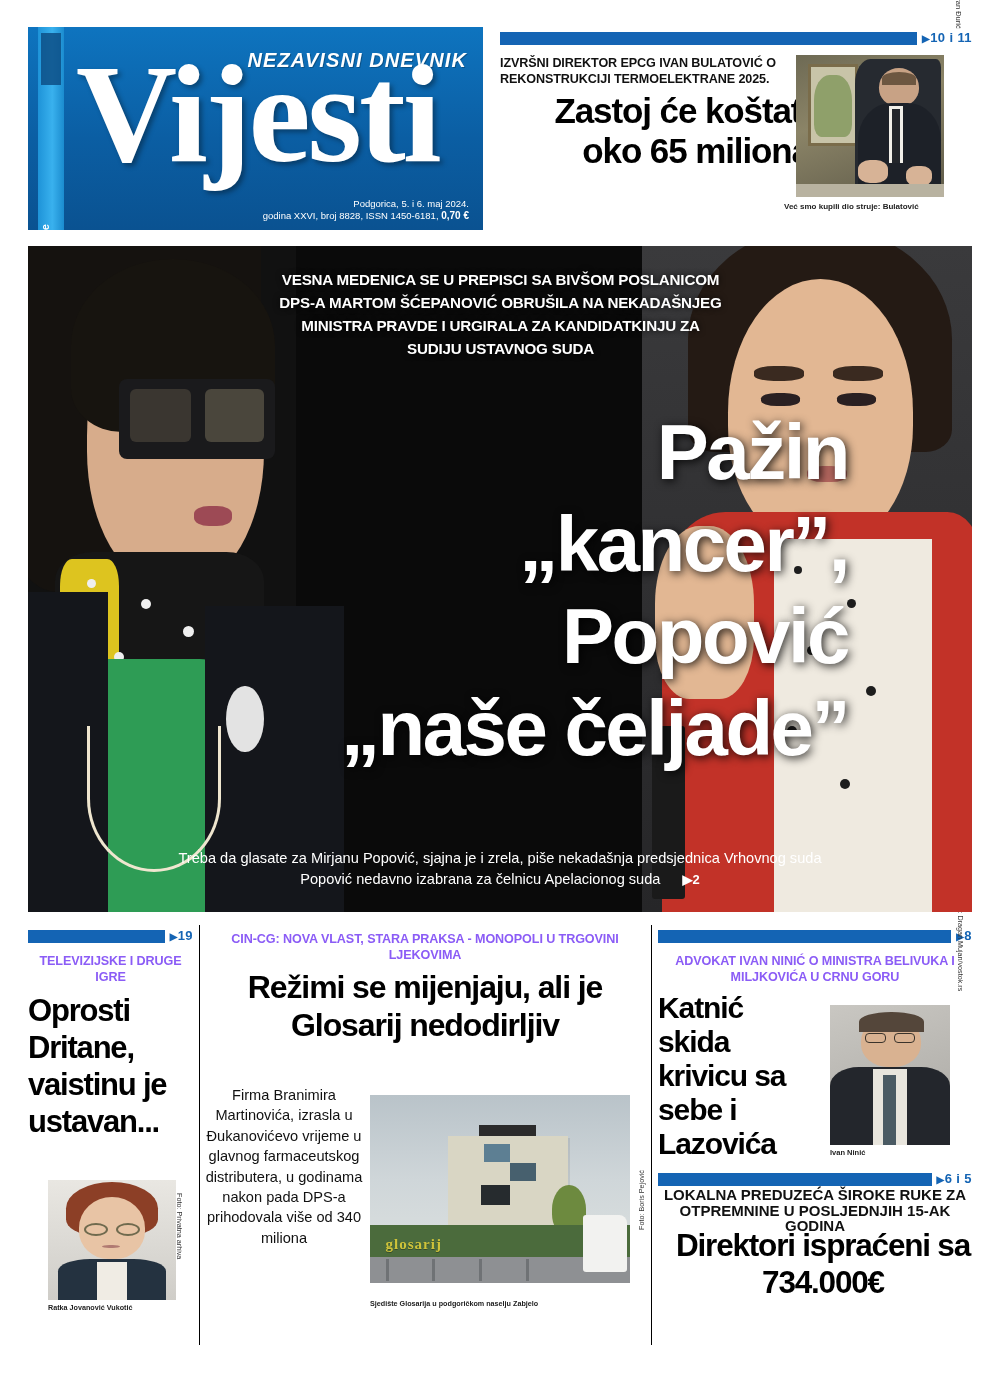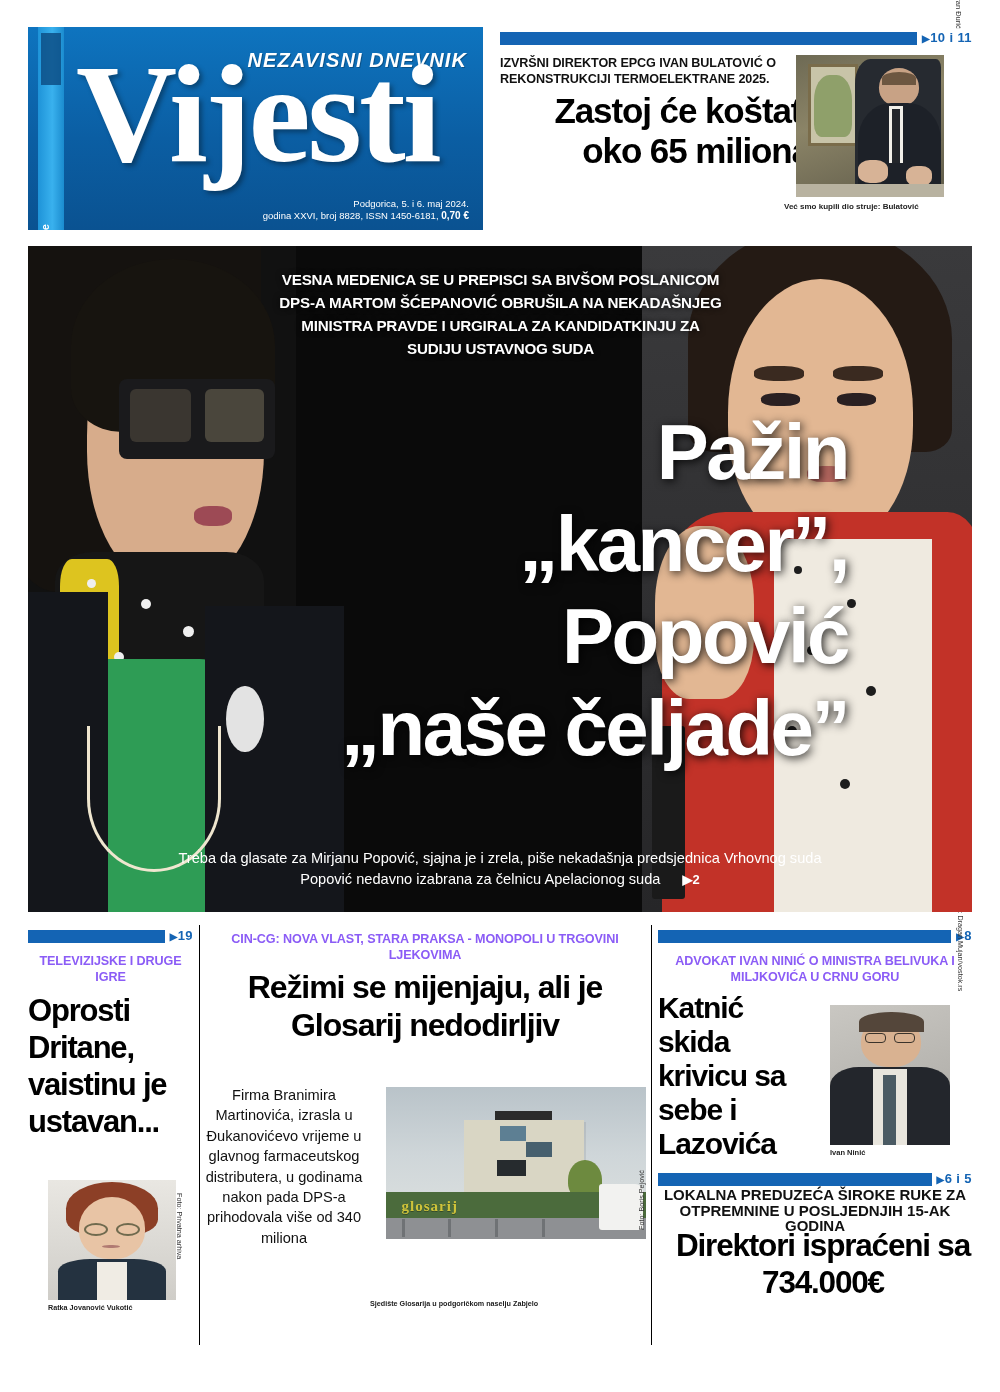--- a/index.html
+++ b/index.html
@@ -163,22 +163,22 @@
     position:absolute; left:156px; top:268px; width:110px;
     transform:rotate(90deg); transform-origin:left top;
     font-size:7.2px; color:#333; white-space:nowrap;
   }
 
   .body-b{
     position:absolute; left:0; top:160px; width:158px;
     text-align:center; font-size:14.6px; line-height:20.4px; color:#111;
   }
   .photo-b{
-    position:absolute; left:165px; top:162px; width:260px; height:152px;
-    overflow:hidden; background:#9aa2a4;margin-left:16px;
+    position:absolute; left:165px; top:170px; width:260px; height:188px;
+    overflow:hidden; background:#9aa2a4;
   }
   .cap-b{
     position:absolute; left:165px; top:374px; width:280px;
     font-size:7.2px; color:#222; font-weight:bold;
   }
   .credit-b{
     position:absolute; left:432px; top:305px; width:100px;
     transform:rotate(-90deg); transform-origin:left top;
     font-size:7.2px; color:#333; white-space:nowrap;
   }

